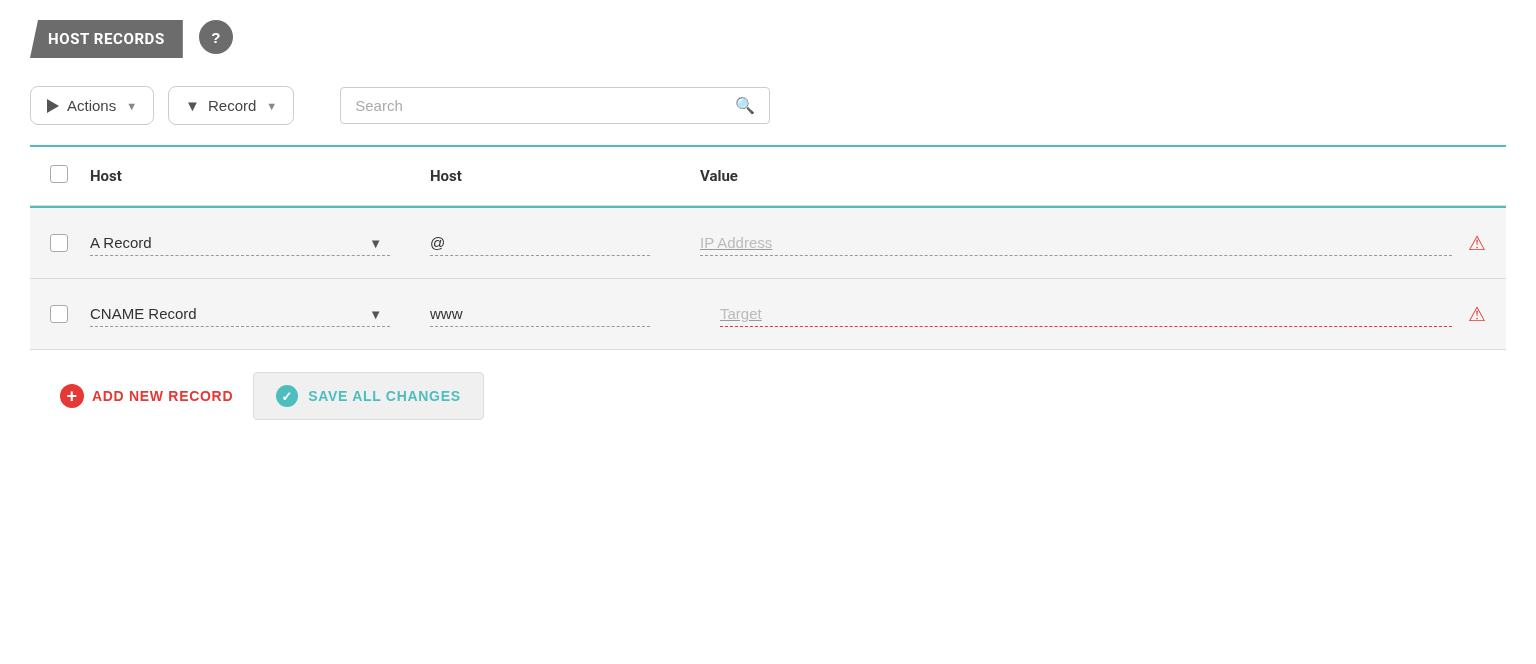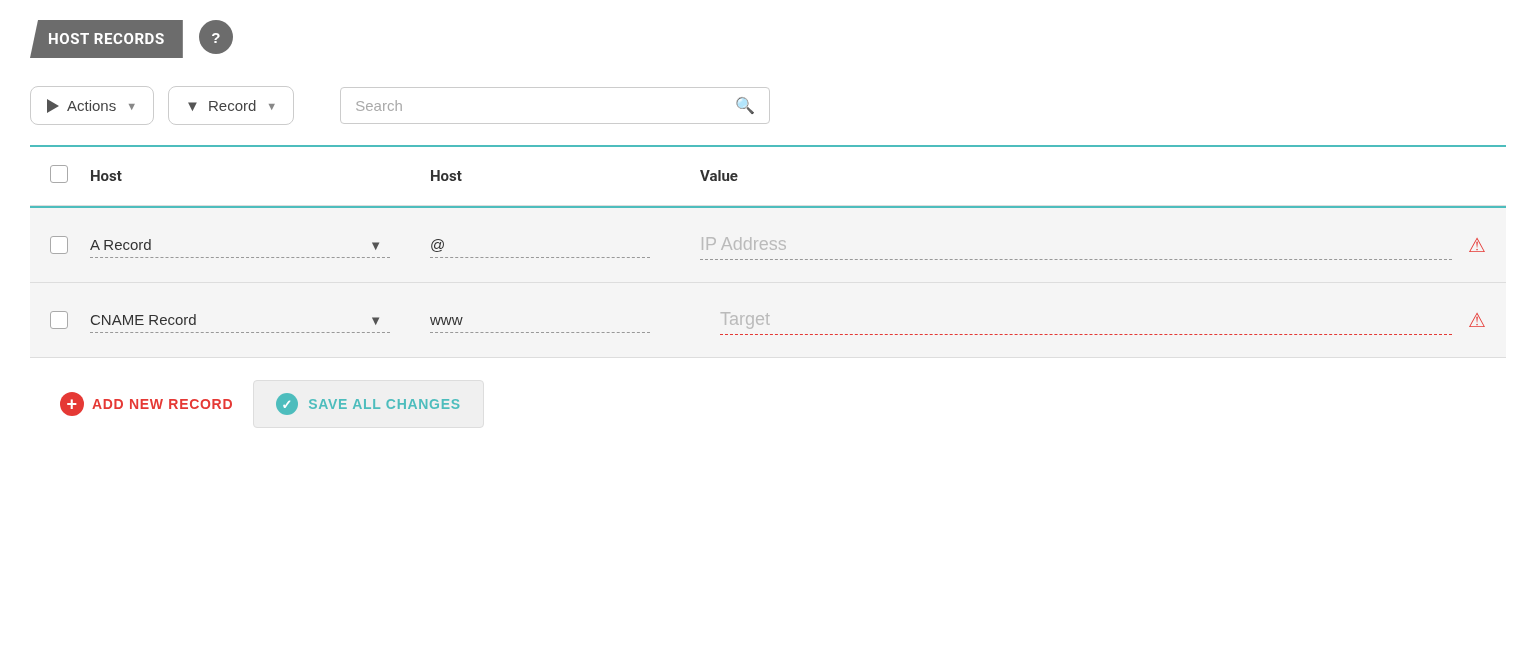--- a/index.html
+++ b/index.html
@@ -236,25 +236,26 @@
       flex: 1;
       display: flex;
       align-items: center;
       justify-content: space-between;
     }
 
     .value-input {
       background: transparent;
       border: none;
       border-bottom: 1.5px dashed #999;
-      font-size: 18px;
+      font-size: 15px;
       color: #999;
       padding: 4px 0;
       flex: 1;
       outline: none;
+      text-decoration: underline;
     }
 
     .value-input.error-border {
       border-bottom: 1.5px dashed #e53935;
       margin-left: 20px;
     }
 
     .value-input::placeholder { color: #bbb; }
 
     .warning-icon {

